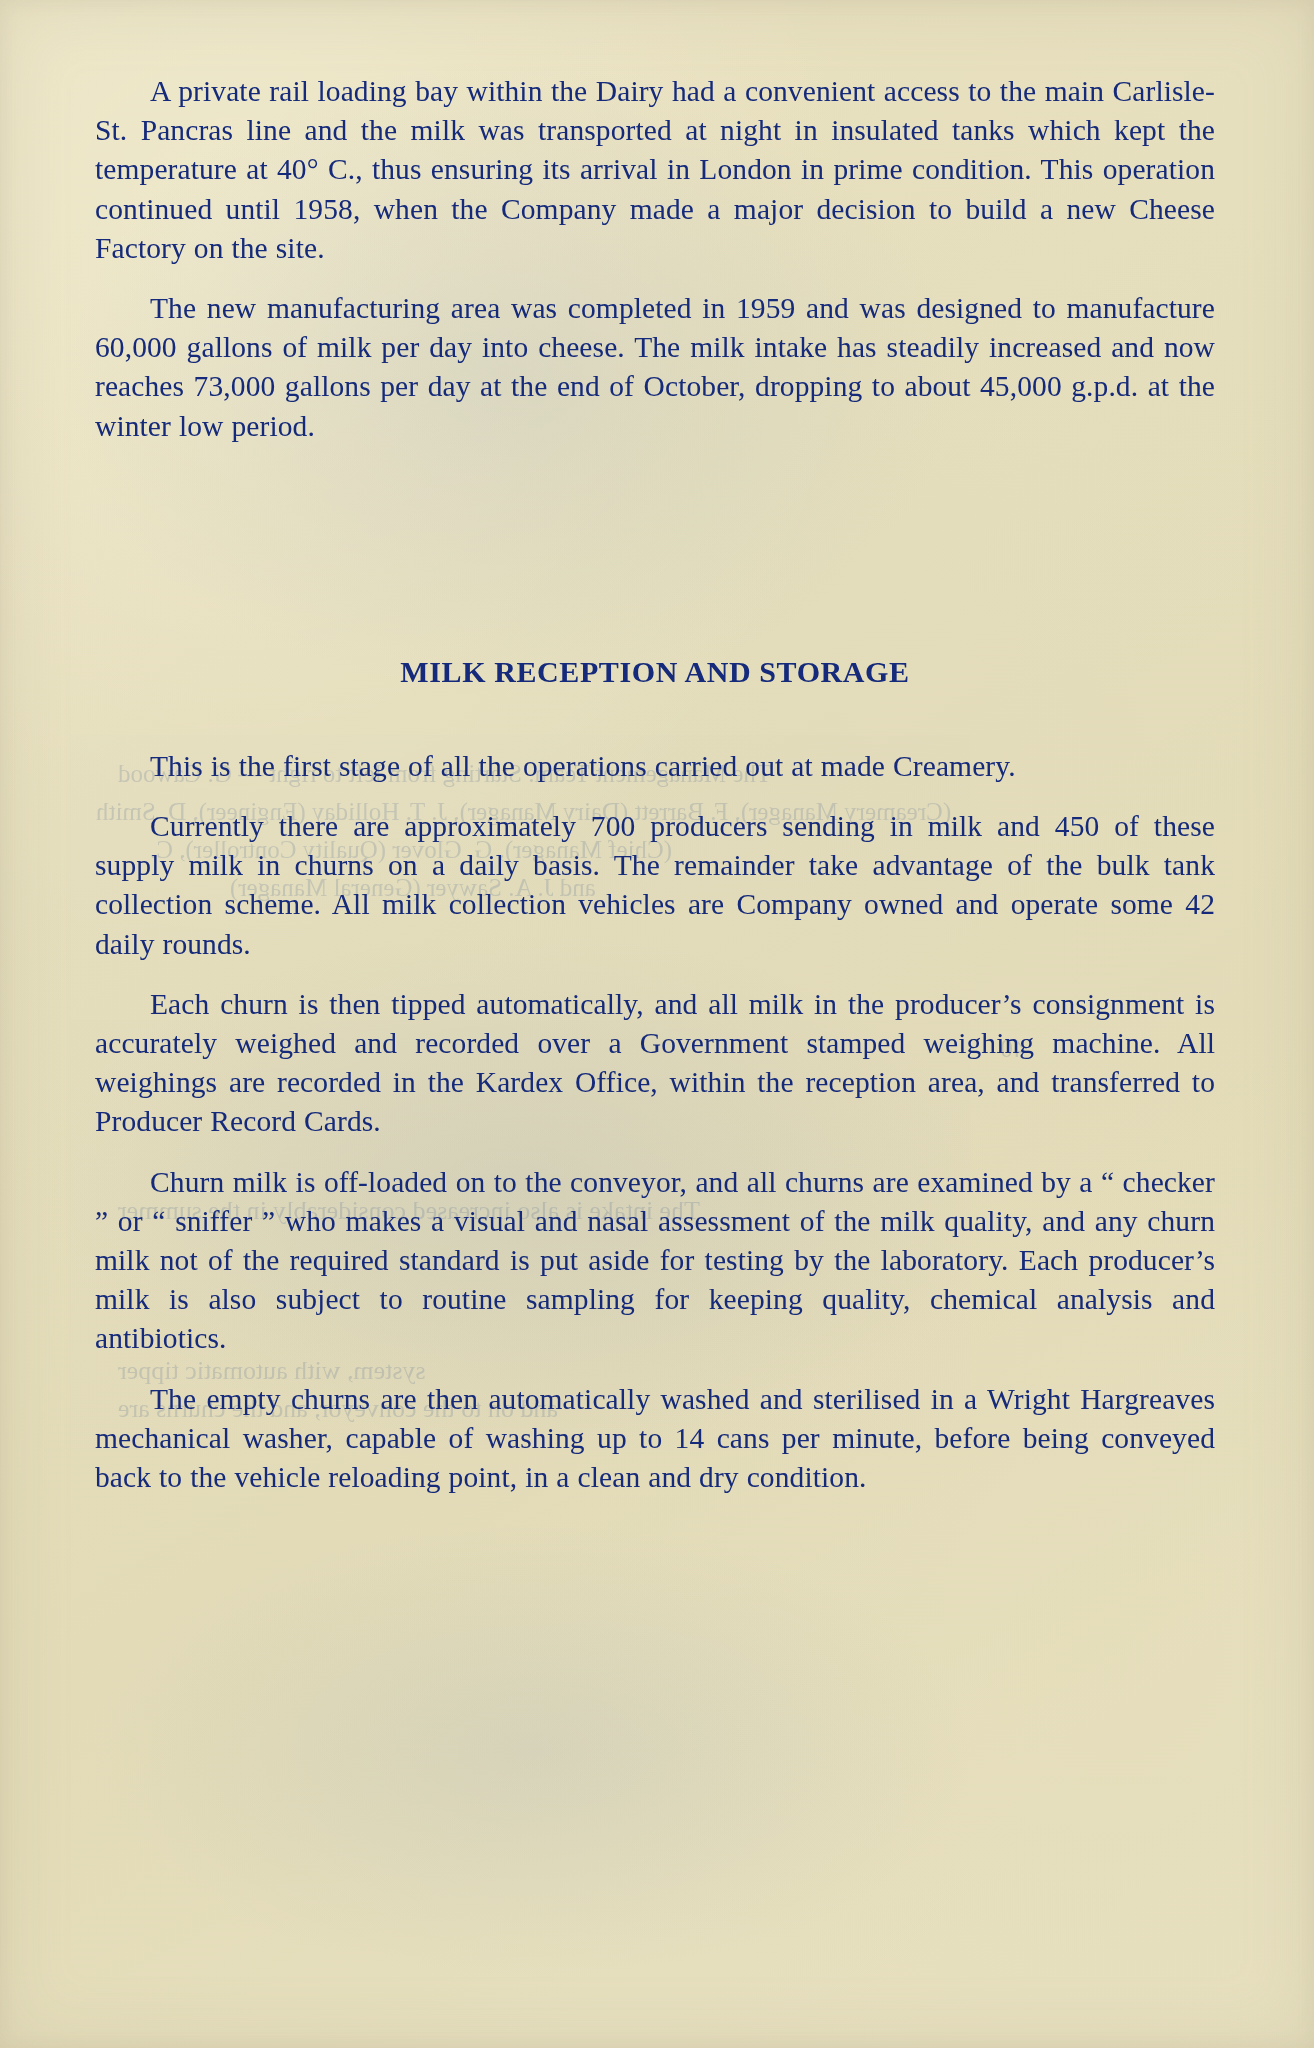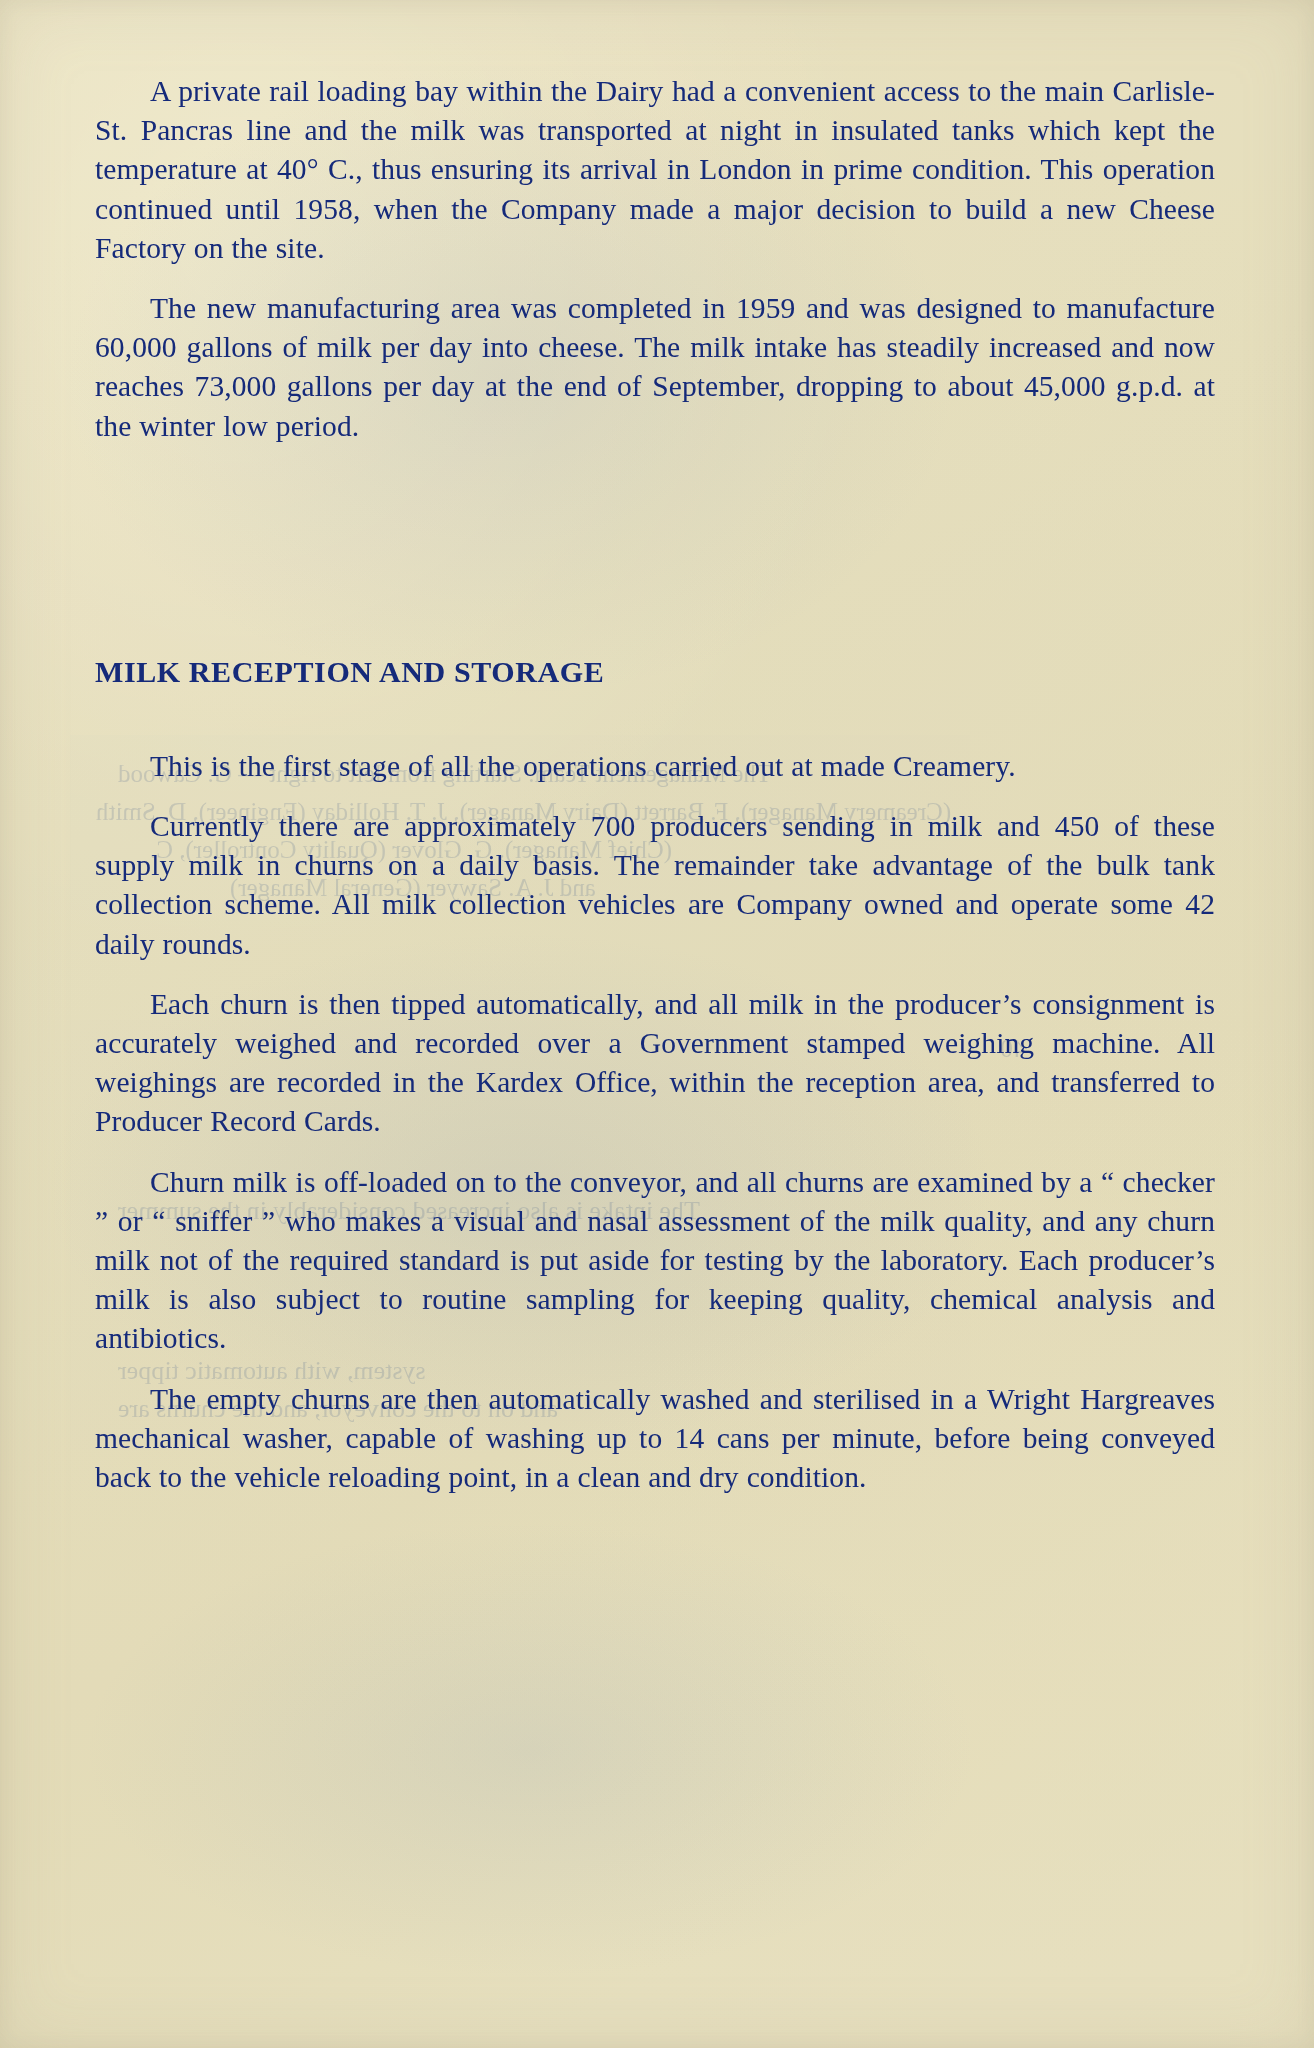--- a/index.html
+++ b/index.html
@@ -63,20 +63,21 @@
     text-indent: 55px;
     letter-spacing: 0.1px;
     word-spacing: 0.5px;
     -webkit-font-smoothing: antialiased;
   }
 
   h2.section-heading {
     color: #152a7a;
     font-size: 30px;
     font-weight: bold;
+    text-align: center;
     letter-spacing: 0.6px;
     margin: 0;
     padding: 0;
   }
 
   .spacer-top { height: 72px; }
   .gap-before-heading { height: 188px; }
   .gap-after-heading { height: 58px; }
 
   
@@ -124,21 +125,21 @@
       <div class="ghost-line" style="left: 118px; top: 1356px; font-size: 26px;">system, with automatic tipper</div>
       <div class="ghost-line" style="left: 118px; top: 1394px; font-size: 26px;">and on to the conveyor, and the churns are</div>
     </div>
 
   <div class="content">
 
     <div class="spacer-top"></div>
 
     <p class="para">A private rail loading bay within the Dairy had a convenient access to the main Carlisle-St. Pancras line and the milk was transported at night in insulated tanks which kept the temperature at 40° C., thus ensuring its arrival in London in prime condition. This operation continued until 1958, when the Company made a major decision to build a new Cheese Factory on the site.</p>
 
-    <p class="para">The new manufacturing area was completed in 1959 and was designed to manufacture 60,000 gallons of milk per day into cheese. The milk intake has steadily increased and now reaches 73,000 gallons per day at the end of September, dropping to about 45,000 g.p.d. at the winter low period.</p>
+    <p class="para">The new manufacturing area was completed in 1959 and was designed to manufacture 60,000 gallons of milk per day into cheese. The milk intake has steadily increased and now reaches 73,000 gallons per day at the end of October, dropping to about 45,000 g.p.d. at the winter low period.</p>
 
 
     <div class="gap-before-heading"></div>
 
     <h2 class="section-heading">MILK RECEPTION AND STORAGE</h2>
 
     <div class="gap-after-heading"></div>
 
     <p class="para">This is the first stage of all the operations carried out at made Creamery.</p>
 

